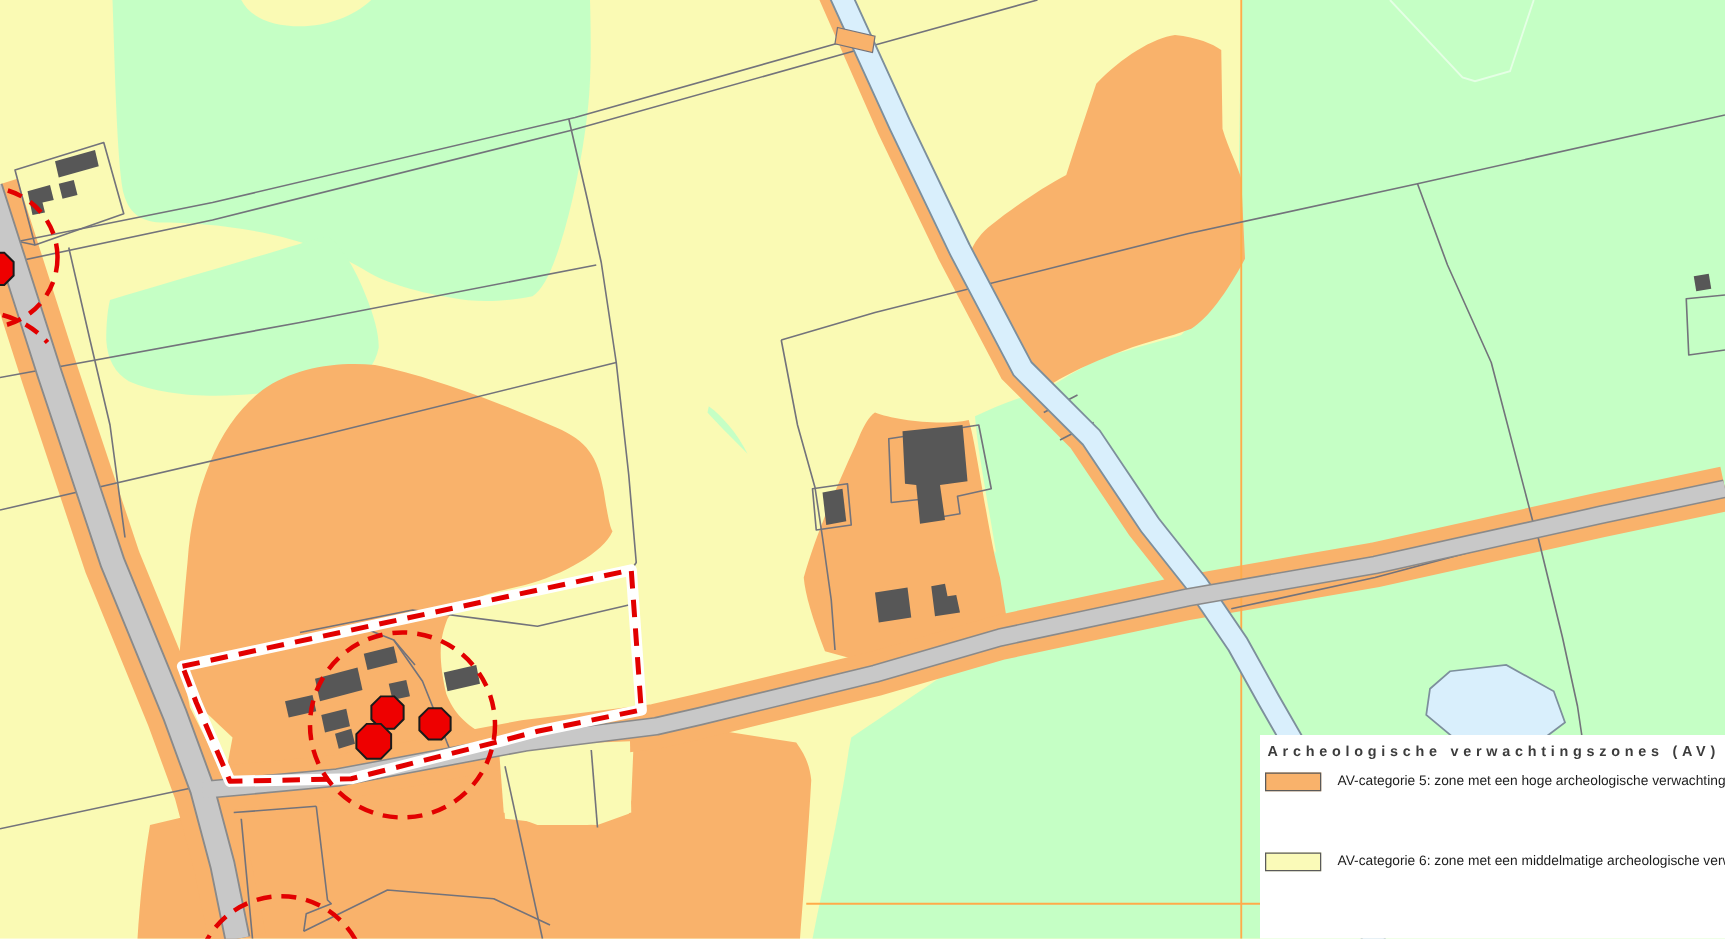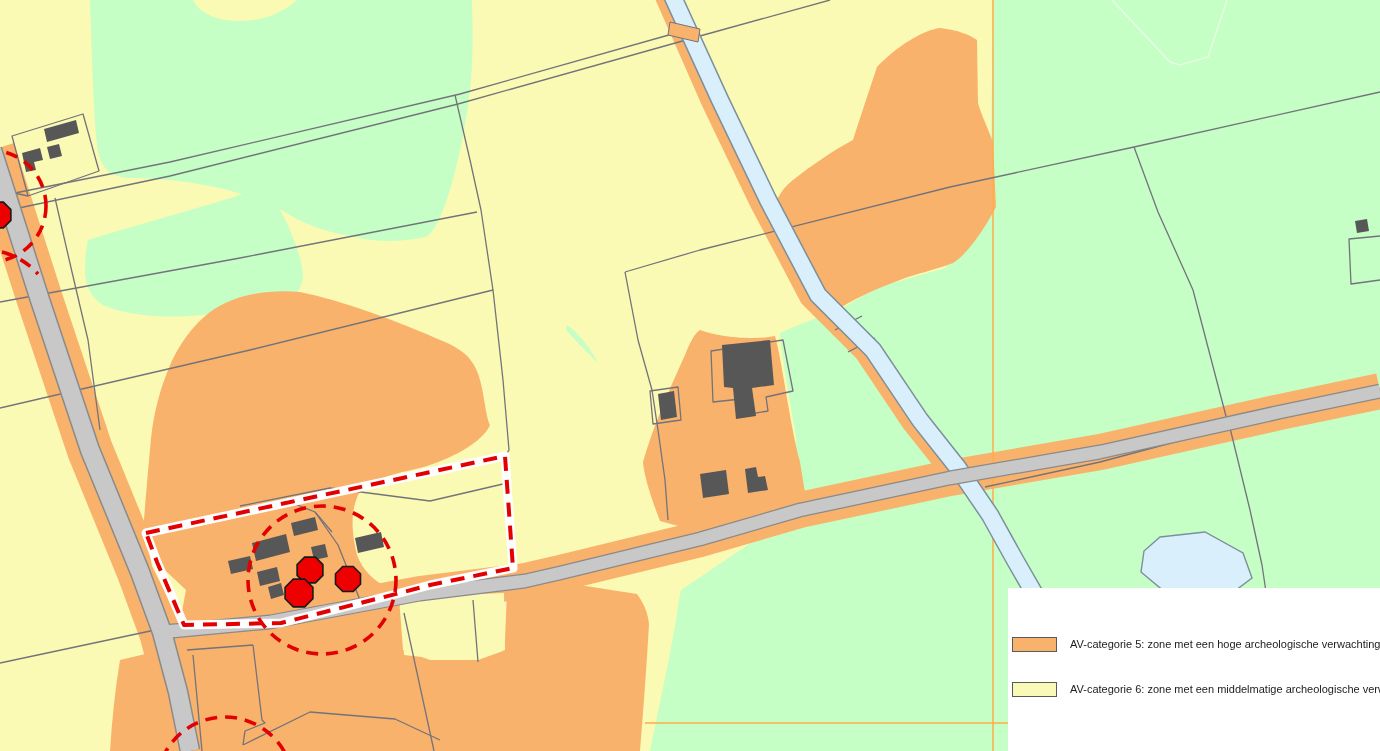--- a/index.html
+++ b/index.html
@@ -15,21 +15,21 @@
     margin:2px 0 0 2px;white-space:nowrap;
   }
   .legend-row{position:absolute;left:4px;height:18px;display:flex;align-items:center;}
   .legend-row .swatch{
     width:45px;height:15px;border:1.6px solid #5a5a5a;box-sizing:border-box;
     flex:0 0 auto;
   }
   .legend-row .swatch-label{
     margin-left:13px;font-size:11px;color:#1c1c1c;white-space:nowrap;
   }
-  .row-cat5{top:47px;}
+  .row-cat5{top:28px;}
   .row-cat6{top:92px;}
   .row-cat7{top:138px;}
 </style>
 </head>
 <body>
 
 <svg id="map-canvas" viewBox="0 0 1380 751" xmlns="http://www.w3.org/2000/svg">
 
   <rect x="0" y="0" width="1380" height="751" fill="#FAFAB4"></rect>
 
@@ -194,20 +194,21 @@
 
   <g fill="#EE0000" stroke="#1a1a1a" stroke-width="1.6">
     <polygon points="322.9,564.6 322.9,575.4 315.4,582.9 304.6,582.9 297.1,575.4 297.1,564.6 304.6,557.1 315.4,557.1"></polygon>
     <polygon points="360.5,573.8 360.5,584.2 353.2,591.5 342.8,591.5 335.5,584.2 335.5,573.8 342.8,566.5 353.2,566.5"></polygon>
     <polygon points="312.9,587.3 312.9,598.7 304.7,606.9 293.3,606.9 285.1,598.7 285.1,587.3 293.3,579.1 304.7,579.1"></polygon>
     <polygon points="10.9,209.6 10.9,220.4 3.4,227.9 -7.4,227.9 -14.9,220.4 -14.9,209.6 -7.4,202.1 3.4,202.1"></polygon>
   </g>
 </svg>
 
 <div id="legend">
+  <div class="legend-title">Archeologische verwachtingszones (AV)</div>
 
   <div class="legend-row row-cat5">
     <span class="swatch" style="background: rgb(249, 178, 107);"></span>
     <span class="swatch-label">AV-categorie 5: zone met een hoge archeologische verwachting</span>
   </div>
 
   <div class="legend-row row-cat6">
     <span class="swatch" style="background: rgb(250, 250, 184);"></span>
     <span class="swatch-label">AV-categorie 6: zone met een middelmatige archeologische verwachting</span>
   </div>

